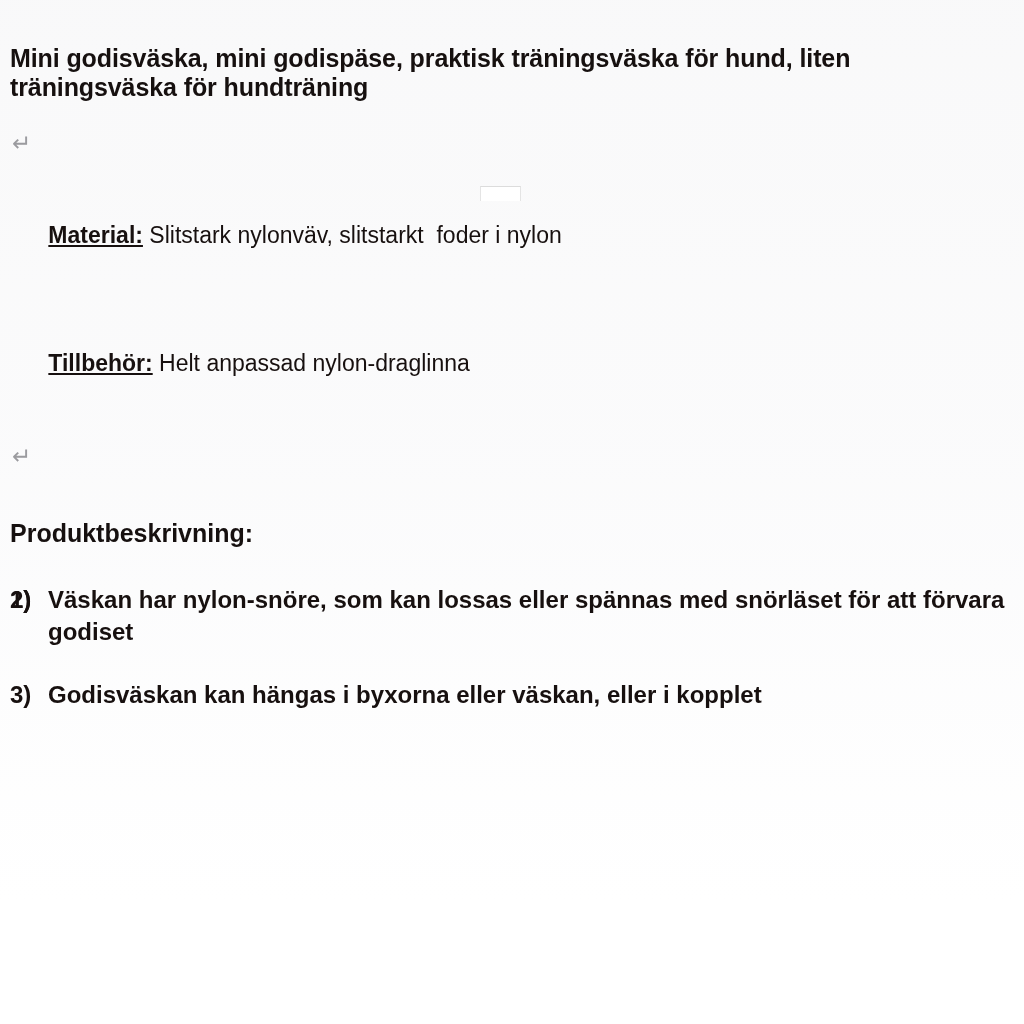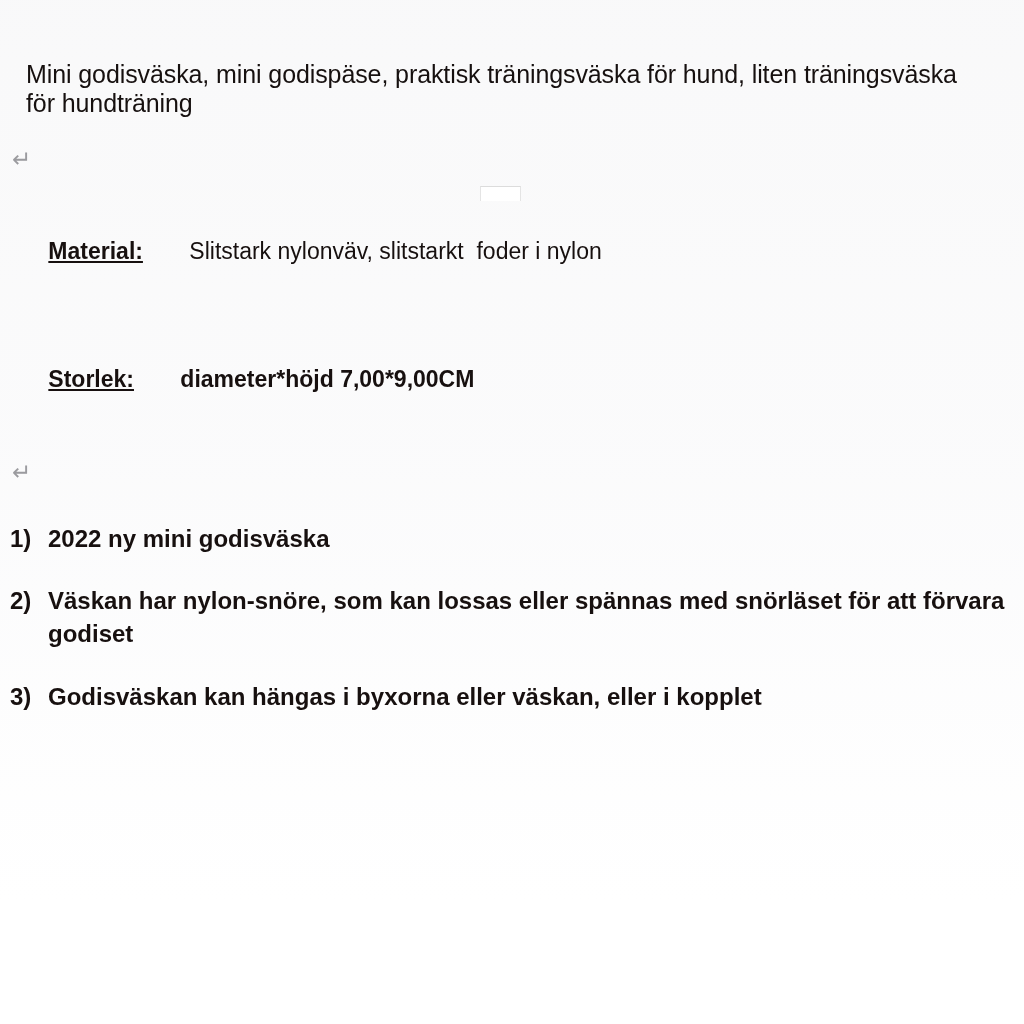--- a/index.html
+++ b/index.html
@@ -36,24 +36,24 @@
     position: relative;
     z-index: 1;
     padding: 0 16px 0 10px;
     box-sizing: border-box;
     width: 1024px;
   }
 
   
   .title {
     font-size: 25px;
-    font-weight: normal;
+    font-weight: bold;
     line-height: 1.16;
     letter-spacing: -0.1px;
-    margin: 16px;
+    margin: 0;
     padding-top: 44px;
     max-width: 965px;
     color: #16100f;
   }
 
   
   .cr-mark {
     color: #9b9b9f;
     font-size: 23px;
     line-height: 1;
@@ -80,21 +80,20 @@
   .spec-row.r1 { margin-top: 34px; }
   .spec-row.r2 { margin-top: 42px; }
   .spec-row.r3 { margin-top: 42px; }
   .spec-row.r4 { margin-top: 42px; }
   .spec-label {
     font-weight: bold;
     text-decoration: underline;
   }
   .spec-value {
     font-weight: normal;
-    margin-left: 40px;
   }
   .spec-row.all-bold .spec-value { font-weight: bold; }
 
   
   .scan-artifact {
     position: absolute;
     left: 480px;
     top: 186px;
     width: 39px;
     height: 14px;
@@ -152,36 +151,36 @@
   <h1 class="title">Mini godisväska, mini godispäse, praktisk träningsväska för hund, liten träningsväska för hundträning</h1>
 
   <span class="cr-mark cr-1">↵</span>
 
   <ul class="specs">
 
     <li class="spec-row r1">
       <span class="spec-label">Material:</span><span class="spec-value"> Slitstark nylonväv, slitstarkt  foder i nylon</span>
     </li>
 
+    <li class="spec-row r2">
+      <span class="spec-label">Tillbehör:</span><span class="spec-value"> Helt anpassad nylon-draglinna</span>
+    </li>
 
 
-    <li class="spec-row r4 all-bold">
-      <span class="spec-label">Storlek:</span><span class="spec-value"> diameter*höjd 7,00*9,00CM</span>
-    </li>
 
   </ul>
 
   <span class="cr-mark cr-2">↵</span>
 
+  <h2 class="desc-heading">Produktbeskrivning:</h2>
 
   <ol class="desc-list">
 
     <li class="desc-item i1">
       <span class="num">1)</span>
-      <span>2022 ny mini godisväska</span>
     </li>
 
     <li class="desc-item i2">
       <span class="num">2)</span>
       <span>Väskan har nylon-snöre, som kan lossas eller spännas med snörläset för att förvara godiset</span>
     </li>
 
     <li class="desc-item i3">
       <span class="num">3)</span>
       <span>Godisväskan kan hängas i byxorna eller väskan, eller i kopplet</span>

